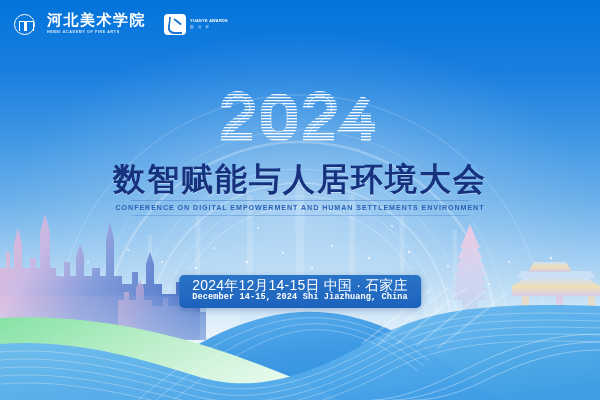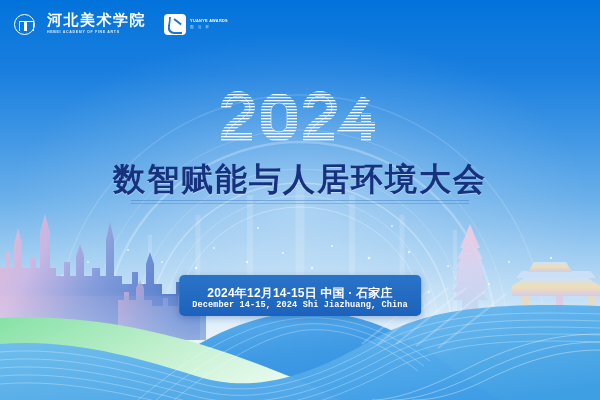--- a/index.html
+++ b/index.html
@@ -108,21 +108,21 @@
   
   .datebox{
     position:absolute;left:50%;transform:translateX(-50%);
     top:275px;z-index:35;
     background:linear-gradient(180deg,#2a74c8 0%,#1c62bd 100%);
     border-radius:5px;
     padding:4px 13px 5px;
     box-shadow:0 2px 7px rgba(13,60,130,.3);
     text-align:center;white-space:nowrap;
   }
-  .date-cn{color:#fff;font-size:12px;line-height:12px;font-weight:700;letter-spacing:.2px;margin-top:8px;}
+  .date-cn{color:#fff;font-size:14px;line-height:12px;font-weight:400;letter-spacing:.2px;}
   .date-en{color:#fff;font-size:8.6px;line-height:12px;font-weight:700;letter-spacing:.1px;font-family:Liberation Mono, monospace;}
 
   
   [data-bind]{display:inline-block;}
   .title[data-bind],.subtitle[data-bind],.host[data-bind],
   .cn-name[data-bind],.en-name[data-bind],
   .mark-en[data-bind],.mark-cn[data-bind],
   .date-cn[data-bind],.date-en[data-bind]{display:block;}
 </style>
 </head>
@@ -389,20 +389,21 @@
           <rect x="51" y="12" width="16" height="29" rx="8"></rect>
           <path d="M88,17 A12,12 0 0 1 112,17 C112,27 88,33 88,46"></path>
         </g>
       </svg>
 
     </div>
 
     <div class="title" data-bind="hero.title_cn">数智赋能与人居环境大会</div>
 
     <div class="subrule"></div>
+    <div class="subtitle" data-bind="hero.title_en">CONFERENCE ON DIGITAL EMPOWERMENT AND HUMAN SETTLEMENTS ENVIRONMENT</div>
     <div class="subrule2"></div>
 
   </div>
 
   <div class="datebox">
     <div class="date-cn" data-bind="date_badge.date_cn">2024年12月14-15日  中国 · 石家庄</div>
     <div class="date-en" data-bind="date_badge.date_en">December 14-15, 2024 Shi Jiazhuang, China</div>
   </div>
 
 </div>

